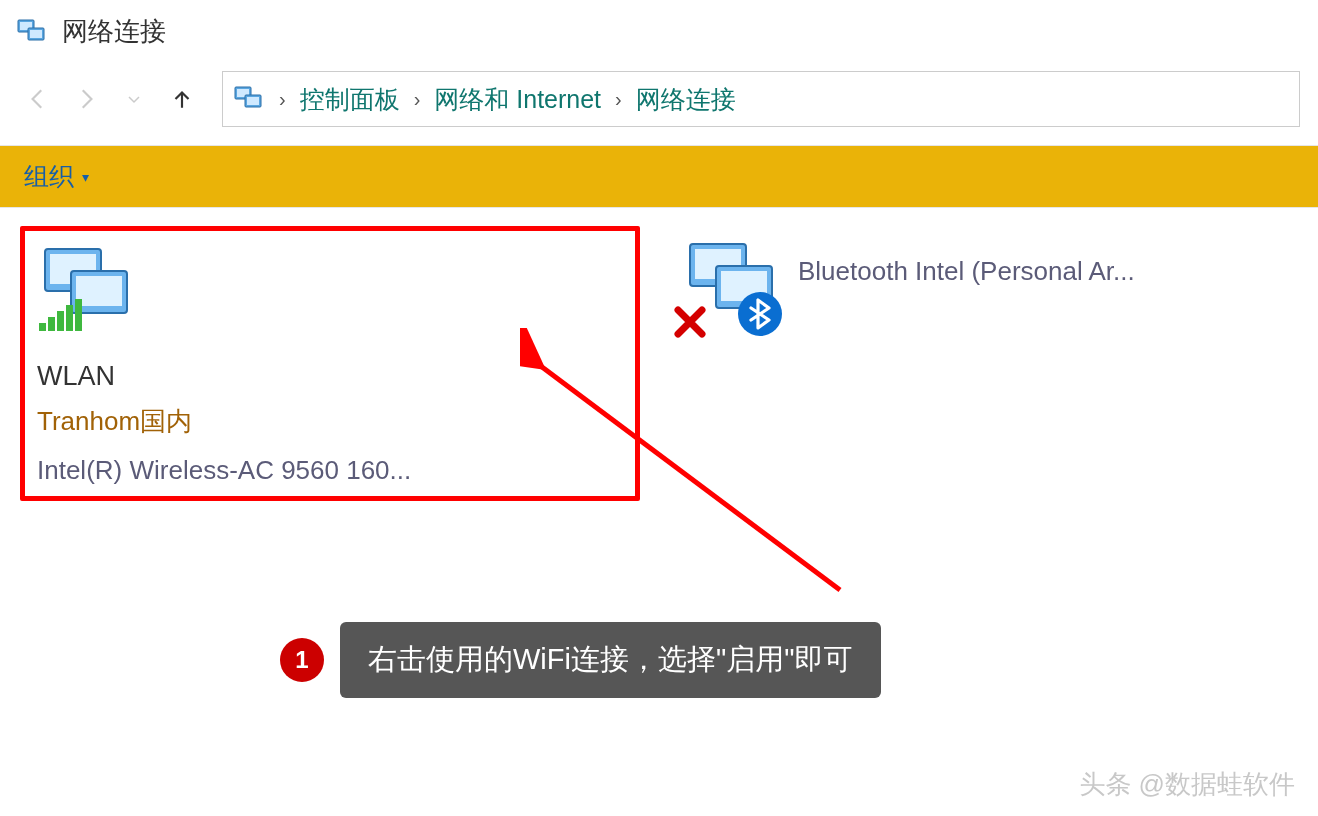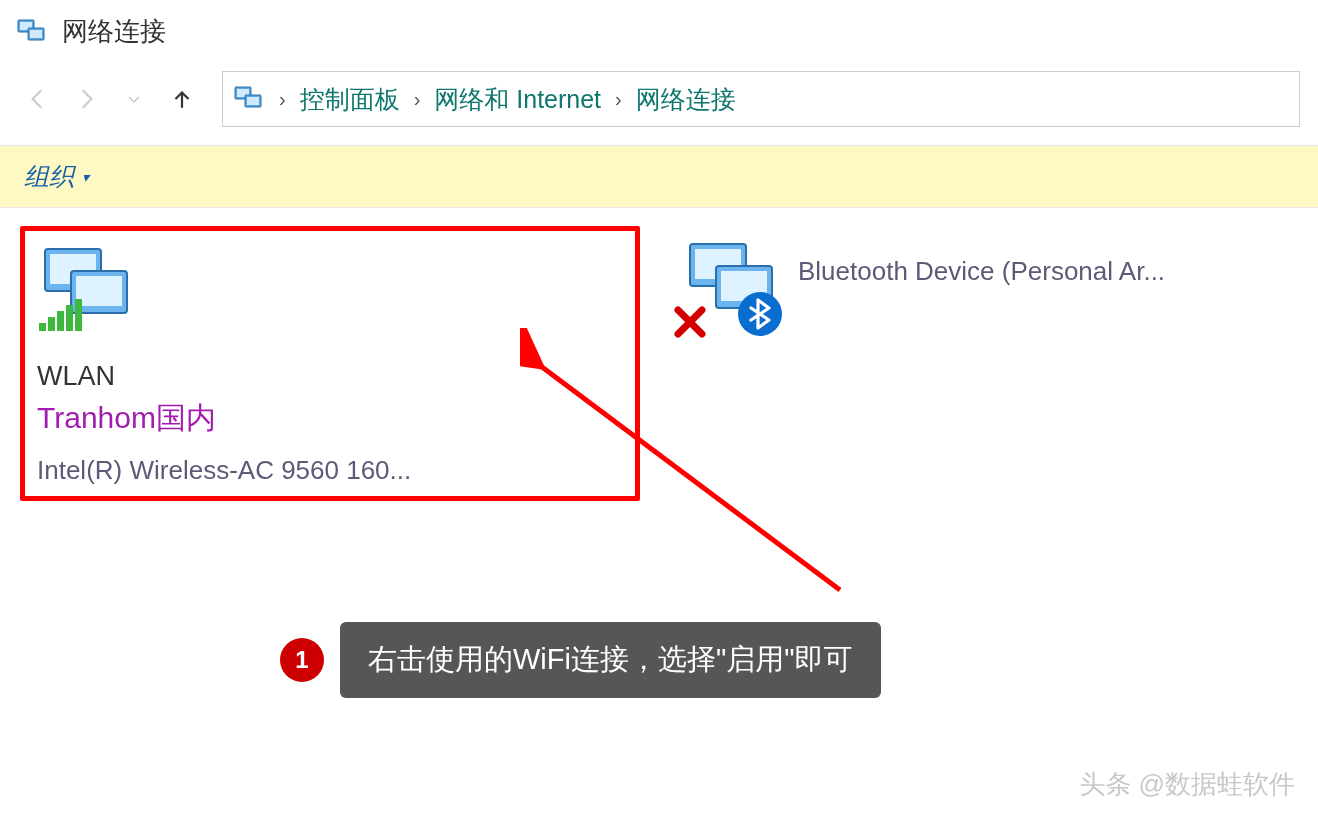--- a/index.html
+++ b/index.html
@@ -11,34 +11,34 @@
     
     .navbar { display: flex; align-items: center; padding: 8px 18px 18px 18px; gap: 8px; }
     .nav-btn { width: 40px; height: 40px; display: flex; align-items: center; justify-content: center; color: #888; font-size: 28px; cursor: default; }
     .nav-btn.disabled { opacity: 0.5; }
     .nav-up { color: #333; }
     .address-bar { flex: 1; height: 56px; border: 1px solid #ccc; display: flex; align-items: center; padding: 0 10px; margin-left: 12px; }
     .addr-icon { width: 32px; height: 28px; }
     .chev { color: #555; font-size: 20px; margin: 0 14px; }
     .crumb { font-size: 25px; color: #0f766e; cursor: pointer; }
     
-    .toolbar { border-top: 1px solid #e6e6e6; border-bottom: 1px solid #e6e6e6; background: #fef9c3; padding: 14px 24px; font-style: italic; }
+    .toolbar { border-top: 1px solid #e6e6e6; border-bottom: 1px solid #e6e6e6; background: #eab308; padding: 14px 24px; }
     .org-btn { display: inline-flex; align-items: center; gap: 8px; font-size: 25px; color: #165ea8; cursor: pointer; }
     .org-btn .chevdown { font-size: 14px; color: #165ea8; }
     
     .content { position: relative; padding: 18px 20px; }
     .conn-row { display: flex; gap: 30px; align-items: flex-start; }
     
     .conn-item { display: flex; align-items: flex-start; gap: 20px; padding: 10px 12px; position: relative; width: 620px; }
     .conn-item.highlighted { border: 5px solid #ff0000; border-radius: 2px; width: 620px; flex-direction: column; }
     
     .conn-icon { width: 96px; height: 96px; flex-shrink: 0; position: relative; }
     .conn-text { padding-top: 4px; }
     .conn-title { font-size: 27px; color: #333; }
-    .conn-sub { font-size: 30px; color: #a21caf; margin-top: 6px; }
+    .conn-sub { font-size: 26px; color: #a16207; margin-top: 12px; }
     .conn-dev { font-size: 26px; color: #5b5b78; margin-top: 16px; white-space: nowrap; overflow: hidden; text-overflow: ellipsis; max-width: 450px; }
     
     .bt-overlay { position: absolute; right: -6px; bottom: -6px; width: 48px; height: 48px; }
     .x-overlay { position: absolute; left: -10px; bottom: -8px; width: 36px; height: 36px; }
     
     .arrow-annot { position: absolute; left: 520px; top: 120px; }
     
     .tooltip-box { position: absolute; left: 280px; top: 622px; display: flex; align-items: center; gap: 16px; }
     .step-badge { width: 44px; height: 44px; border-radius: 50%; background: #cc0000; color: #fff; display: flex; align-items: center; justify-content: center; font-size: 24px; font-weight: bold; }
     .tooltip-bubble { background: #565656; color: #fff; font-size: 29px; padding: 18px 28px; border-radius: 6px; }
@@ -145,21 +145,21 @@
             </svg>
         </span>
         <span class="bt-overlay">
           <svg viewBox="0 0 48 48">
             <circle cx="24" cy="24" r="22" fill="#0a6ed1"></circle>
             <path d="M22 10 V38 L33 30 L15 18 M22 10 L33 18 L15 30" stroke="#fff" stroke-width="3.2" fill="none" stroke-linejoin="round" stroke-linecap="round"></path>
           </svg>
         </span>
       </div>
       <div class="conn-text">
-        <div class="conn-dev">Bluetooth Device (Personal Ar...</div>
+        <div class="conn-dev">Bluetooth Intel (Personal Ar...</div>
       </div>
     </div>
   </div>
 
   <div class="arrow-annot">
     <svg width="400" height="280" viewBox="0 0 400 280">
       <defs>
         <marker id="ahead" markerWidth="14" markerHeight="14" refX="3" refY="7" orient="auto">
           <path d="M12 1 L1 7 L12 13 Z" fill="#ff0000"></path>
         </marker>

